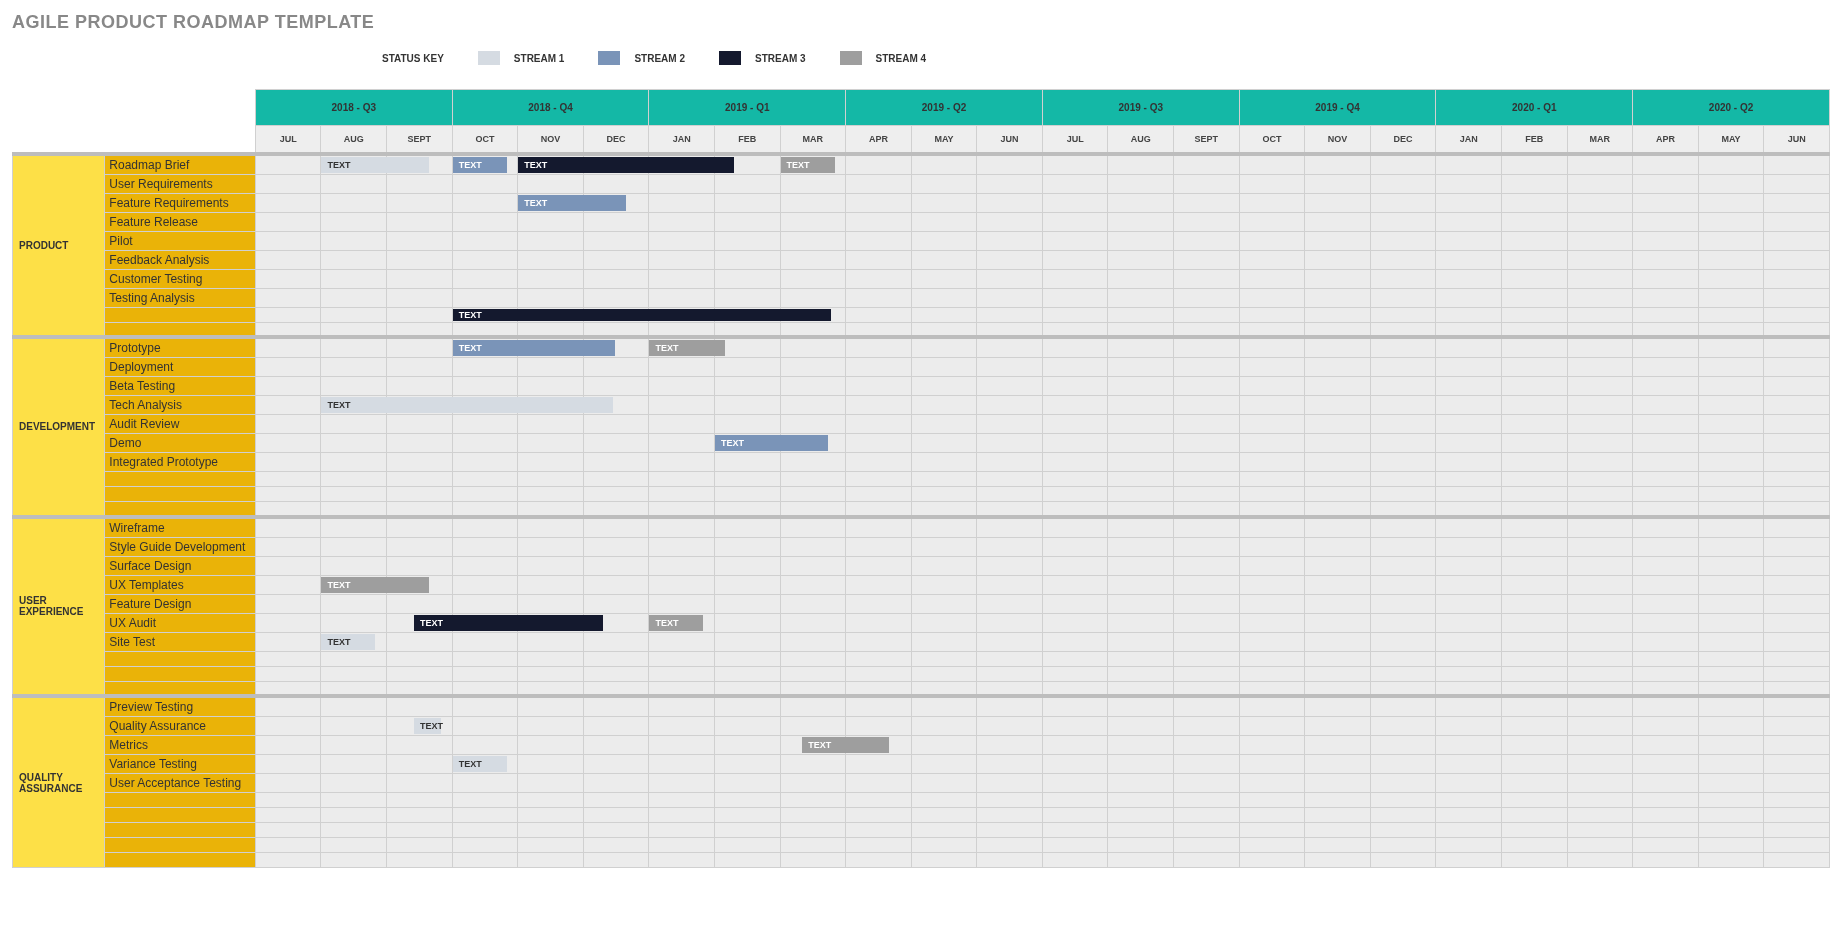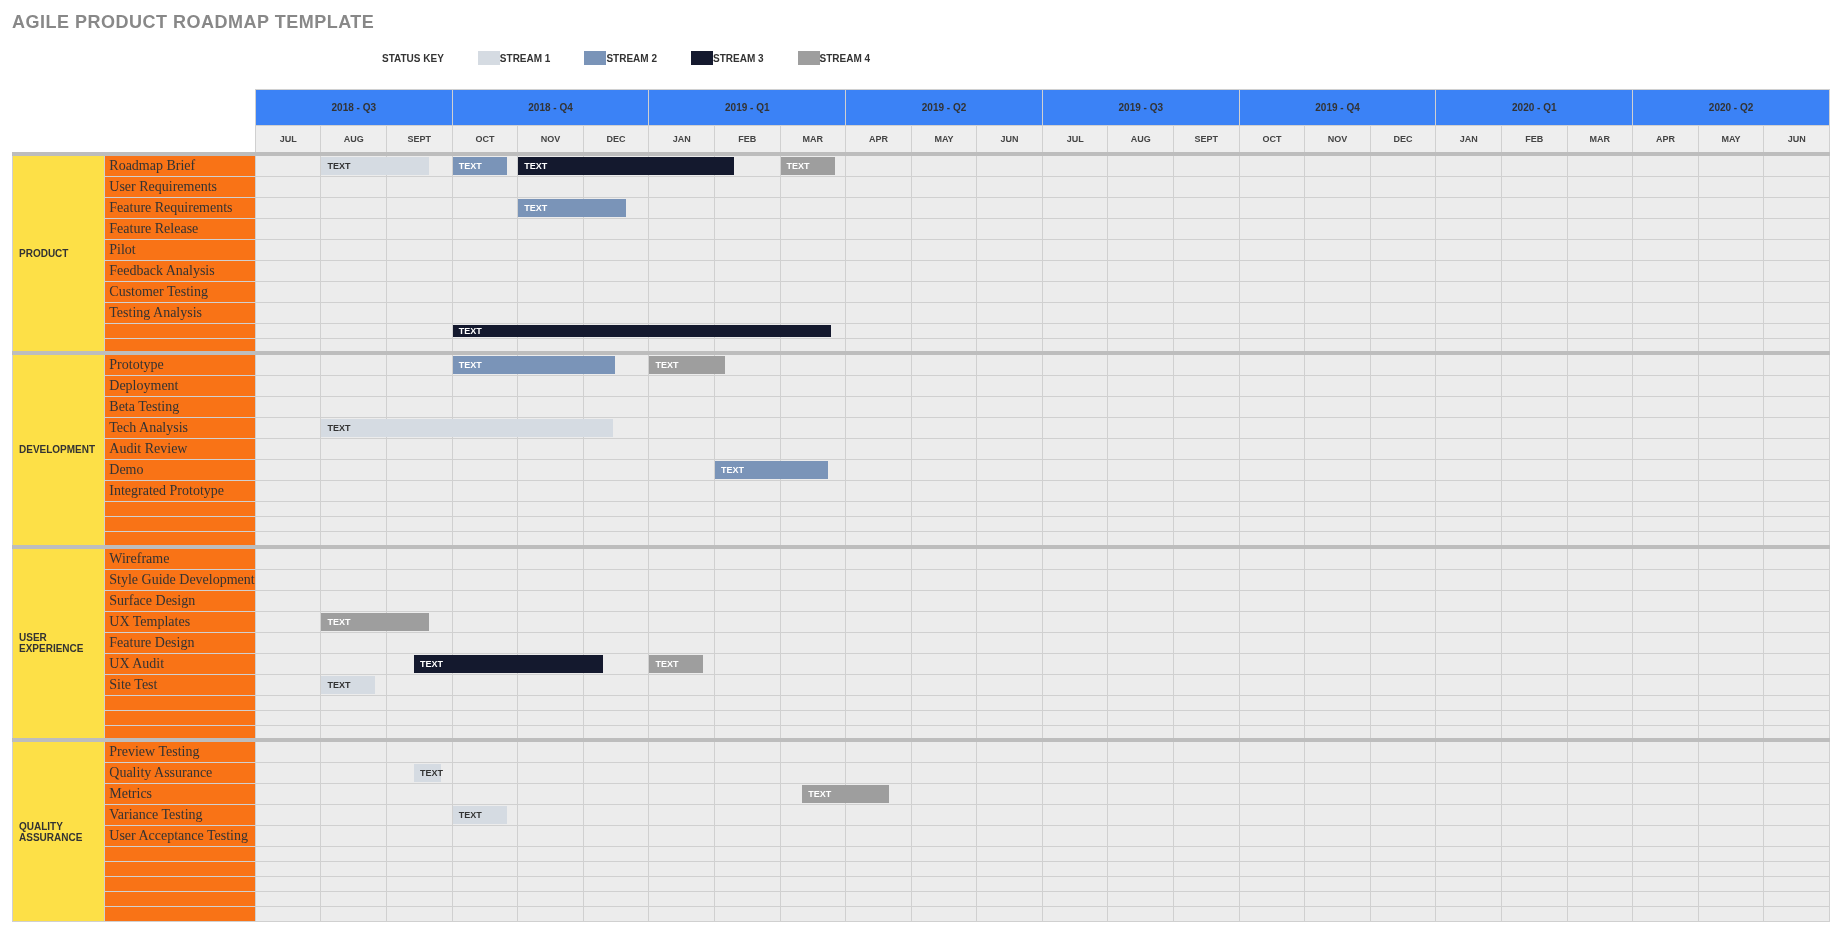--- a/index.html
+++ b/index.html
@@ -20,41 +20,41 @@
   .legend {
     display: flex;
     align-items: center;
     gap: 34px;
     margin-left: 370px;
     margin-bottom: 24px;
     font-size: 10px;
     font-weight: bold;
     color: #333;
   }
-  .legend-item { display:flex; align-items:center; gap:0; }
+  .legend-item { display:flex; align-items:center; gap:14px; }
   .swatch { width:22px; height:14px; display:inline-block; }
   .stream1 { background:#d5dbe2; }
   .stream2 { background:#7a94b8; }
   .stream3 { background:#14192e; }
   .stream4 { background:#9e9e9e; }
 
   table.roadmap {
     border-collapse: collapse;
     width: 100%;
     table-layout: fixed;
   }
   table.roadmap td, table.roadmap th {
     border: 1px solid #d0d0d0;
     padding: 0;
     height: 15px;
     overflow: visible;
   }
   .corner { background:#fff; border:none !important; }
   .qh {
-    background:#3b82f6;
+    background:#14b8a6;
     font-weight: bold;
     font-size:10px;
     height:36px !important;
   }
   .mh {
     background:#eeeeee;
     font-weight:bold;
     text-align:center;
     font-size:9px;
     height:28px !important;
@@ -63,27 +63,26 @@
   .grp-sep td, .grp-sep th { border-top: 4px solid #bdbdbd !important; }
   .cat {
     background:#fde047;
     font-weight:bold;
     font-size:10px;
     color:#333;
     vertical-align: middle;
     padding-left:6px !important;
   }
   .task {
-    background:#f97316;
-    font-size:14px;
+    background:#eab308;
+    font-size:12px;
     padding:2px 4px !important;
     color:#333;
     white-space:nowrap;
     overflow:hidden;
-    font-family:Liberation Serif, serif;
   }
   .cell {
     background:#ececec;
     position:relative;
     overflow:visible;
   }
   .bar {
     position:absolute;
     left:0; top:1px; bottom:1px;
     display:flex; align-items:center;

